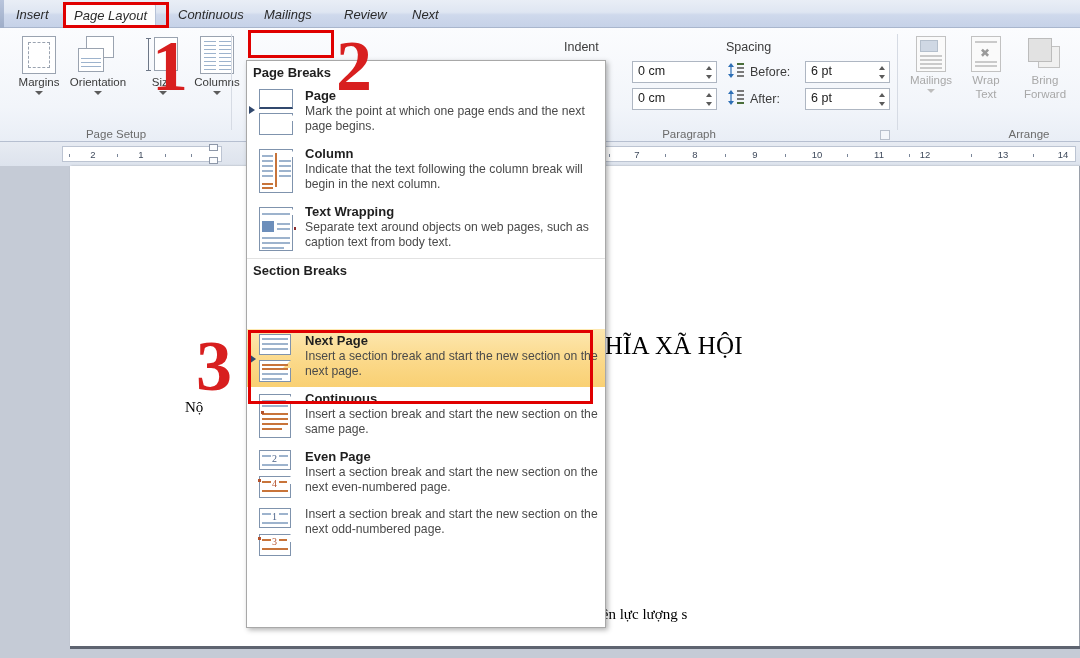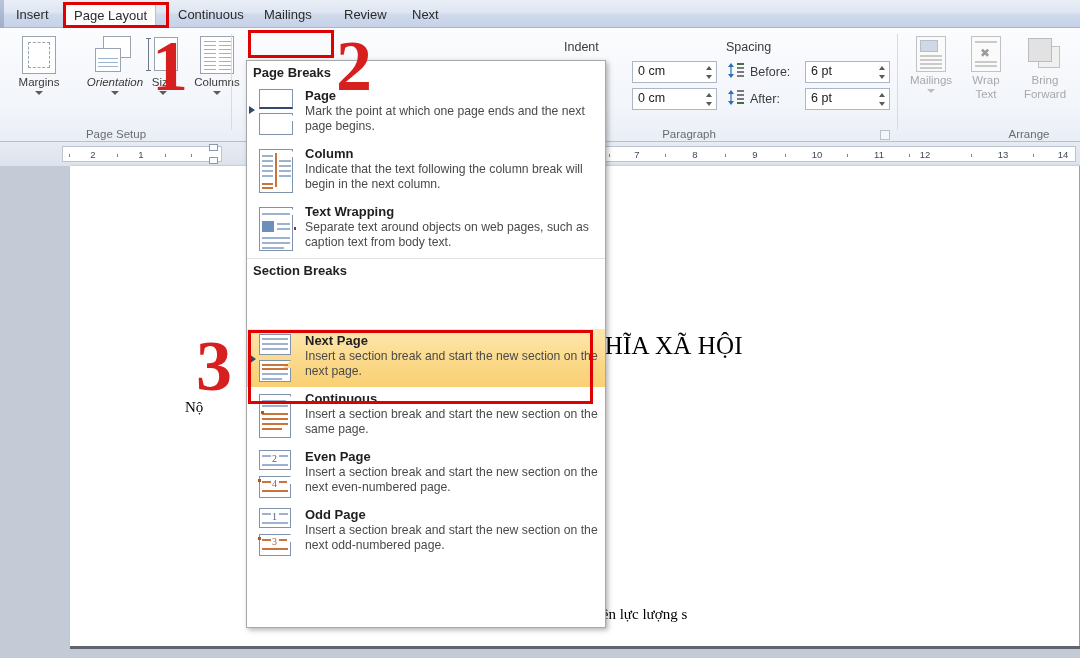--- a/index.html
+++ b/index.html
@@ -11,20 +11,21 @@
     background: #ffffff;
   }
 
   #app { position: relative; width: 1080px; height: 658px; overflow: hidden; }
 
   
   .tabbar {
     position: absolute; left: 0; top: 0; width: 1080px; height: 28px;
     background: linear-gradient(to bottom,#e9eef6 0%, #dfe6f2 45%, #cfd9ec 55%, #c6d2e8 100%);
     border-bottom: 1px solid #a9b6cd;
+    font-style: italic;
   }
   .tabbar .edge-l { position:absolute; left:0; top:0; width:4px; height:28px;
     background: linear-gradient(to bottom,#b9c5dc,#9eadc8); }
   .tab {
     position: absolute; top: 3px; height: 24px; line-height: 24px;
     font-size: 13px; color: #2b2b2b; text-align: center; white-space: nowrap;
     padding: 0 8px; cursor: default;
   }
   .tab.active {
     background: #fdfdfd;
@@ -203,21 +204,21 @@
     <div class="rgroup" style="left:0; width:232px;">
 
       <div class="bigbtn" style="left:10px; top:8px; width:58px;">
         <div class="bicon" style="width:34px;height:38px;border:1px solid #9aa3b0;background:#fff;position:relative;">
           <div style="position:absolute;left:5px;right:5px;top:5px;bottom:5px;border:1px dashed #9aa3b0;"></div>
         </div>
         <div class="blabel">Margins</div>
         <div class="barrow"></div>
       </div>
 
-      <div class="bigbtn" style="left:80px; top:8px; width:70px;font-style:italic;">
+      <div class="bigbtn" style="left:63px; top:8px; width:70px;">
         <div class="bicon" style="width:40px;height:38px;position:relative;">
           <div style="position:absolute;left:8px;top:0;width:28px;height:22px;border:1px solid #9aa3b0;background:#fff;"></div>
           <div style="position:absolute;left:0;top:12px;width:26px;height:24px;border:1px solid #9aa3b0;background:#fff;"></div>
           <div style="position:absolute;left:3px;top:22px;right:17px;height:1px;background:#9db3cd;"></div>
           <div style="position:absolute;left:3px;top:26px;right:17px;height:1px;background:#9db3cd;"></div>
           <div style="position:absolute;left:3px;top:30px;right:17px;height:1px;background:#9db3cd;"></div>
         </div>
         <div class="blabel">Orientation</div>
         <div class="barrow"></div>
       </div>
@@ -546,21 +547,20 @@
         <div style="position:absolute;left:15px;top:3px;font-size:10px;font-family:'Liberation Serif',serif;color:#4a6288;">1</div>
         <div class="mi-ln" style="left:5px;top:14px;width:26px;"></div>
         <div class="mi-sheet" style="left:2px; top:26px; width:32px; height:22px;"></div>
         <div class="mi-corner" style="left:26px; top:26px;border-bottom-color:#fff;border-left-width:8px;border-bottom-width:8px;"></div>
         <div class="mi-ln orange" style="left:5px;top:31px;width:9px;"></div>
         <div class="mi-ln orange" style="left:22px;top:31px;width:8px;"></div>
         <div style="position:absolute;left:15px;top:28px;font-size:10px;font-family:'Liberation Serif',serif;color:#b5522c;">3</div>
         <div class="mi-ln orange" style="left:5px;top:40px;width:26px;"></div>
         <div style="position:absolute;left:1px;top:29px;width:3px;height:3px;background:#b5522c;"></div>
       </div>
-      <div class="mi-title">Odd Page</div>
       <div class="mi-desc">Insert a section break and start the new section on the next odd-numbered page.</div>
     </div>
   </div>
 
   <div class="annot-box" style="left:63px;  top:2px;   width:106px; height:26px;"></div>
   <div class="annot-box" style="left:248px; top:30px;  width:86px;  height:28px;"></div>
   <div class="annot-box" style="left:248px; top:330px; width:345px; height:74px;"></div>
 
   <div class="annot-num" style="left:152px; top:30px;  font-size:72px;">1</div>
   <div class="annot-num" style="left:336px; top:30px;  font-size:72px;">2</div>

